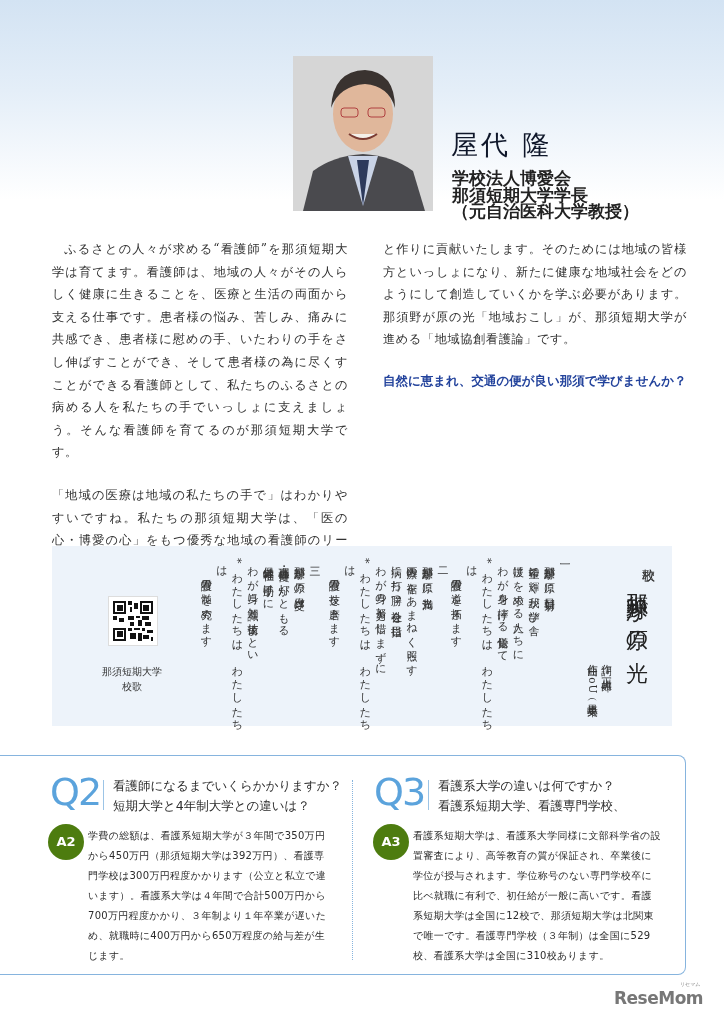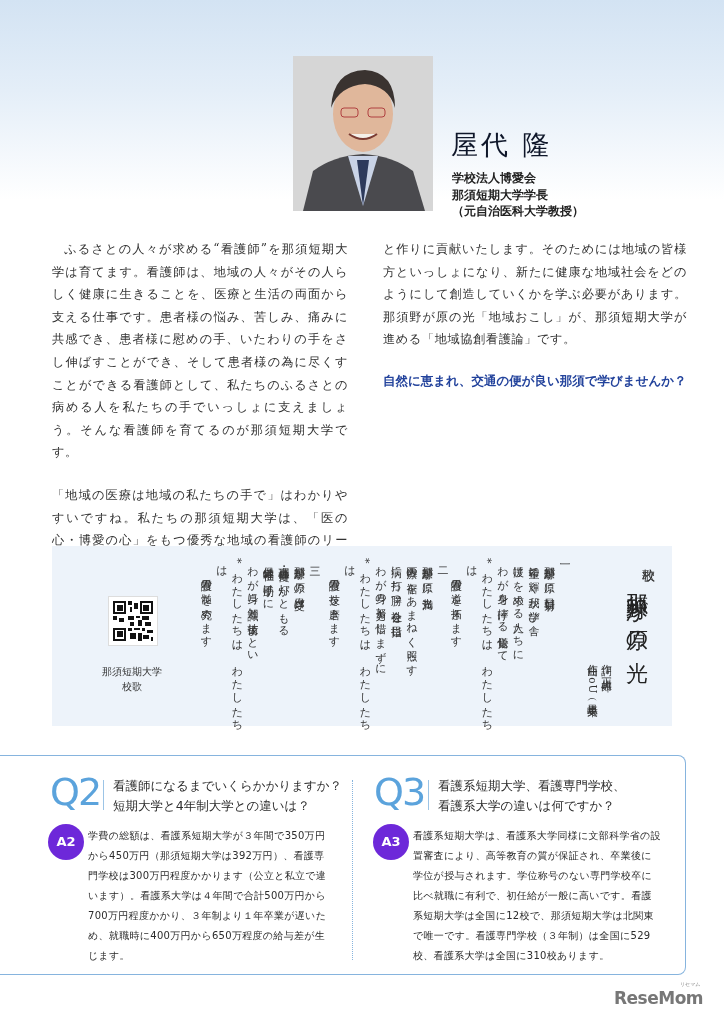--- a/index.html
+++ b/index.html
@@ -15,21 +15,21 @@
   .portrait {
     position: absolute; left: 293px; top: 56px; width: 140px; height: 155px;
     background: linear-gradient(to bottom, #d8d8d8, #cfcfcf);
     overflow: hidden;
   }
   .portrait svg { display: block; width: 100%; height: 100%; }
   .name {
     position: absolute; left: 451px; top: 127px; font-size: 27px; letter-spacing: 3px;
     font-family: "DejaVu Serif", "Liberation Serif", serif; color: #0f172a; font-weight: normal;
   }
-  .titles { position: absolute; left: 452px; top: 170px; font-family: "DejaVu Sans", "Liberation Sans", sans-serif; font-size: 12px; line-height: 16.5px; font-weight: bold; color: #222; }
+  .titles { position: absolute; left: 452px; top: 170px; font-family: "DejaVu Sans", "Liberation Sans", sans-serif; font-size: 17px; line-height: 16.5px; font-weight: bold; color: #222; }
 
   
   .col { position: absolute; font-size: 12.2px; line-height: 22.6px; letter-spacing: 0.6px; color: #333; }
   .col-left { left: 52px; top: 238px; width: 296px; }
   .col-right { left: 383px; top: 238px; width: 304px; }
   .heading { font-family: "DejaVu Sans", "Liberation Sans", sans-serif; font-weight: bold; color: #23439c; font-size: 12.5px; letter-spacing: 0; line-height: 20px; margin-bottom: 2px; }
   .para { text-align: justify; }
   .indent { text-indent: 1em; }
   .gap { height: 20px; }
 
@@ -53,21 +53,21 @@
 
   
   .qa-box {
     position: absolute; left: -4px; top: 755px; width: 690px; height: 220px;
     border: 1.5px solid #86b4de; border-left: none; border-radius: 0 8px 8px 0;
   }
   .qa-sep { position: absolute; left: 352px; top: 780px; height: 180px; border-left: 1.5px dotted #86b4de; }
   .q-num { position: absolute; font-family: "DejaVu Sans", "Liberation Sans", sans-serif; font-size: 38px; color: #5ba3dc; letter-spacing: -2px; font-weight: normal; }
   .q-bar { position: absolute; width: 1px; height: 30px; background: #9cc4e6; }
   .q-text { position: absolute; font-family: "DejaVu Sans", "Liberation Sans", sans-serif; font-size: 12.5px; line-height: 20px; color: #2b2b2b; }
-  .a-badge { position: absolute; width: 36px; height: 36px; border-radius: 50%; background: #6d28d9; color: #fff; font-family: "DejaVu Sans", "Liberation Sans", sans-serif; font-weight: bold; font-size: 13px; text-align: center; line-height: 36px; }
+  .a-badge { position: absolute; width: 36px; height: 36px; border-radius: 50%; background: #4d7c0f; color: #fff; font-family: "DejaVu Sans", "Liberation Sans", sans-serif; font-weight: bold; font-size: 13px; text-align: center; line-height: 36px; }
   .a-text { position: absolute; font-family: "DejaVu Sans", "Liberation Sans", sans-serif; font-size: 10px; line-height: 20px; color: #2b2b2b; letter-spacing: 0.3px; }
   .a-text .first { padding-left: 40px; display: block; }
 
   .logo { position: absolute; left: 614px; top: 988px; font-family: "DejaVu Sans", "Liberation Sans", sans-serif; font-weight: bold; font-size: 17px; color: #777; letter-spacing: -0.5px; }
   .logo-ruby { position: absolute; left: 680px; top: 981px; font-family: "DejaVu Sans", "Liberation Sans", sans-serif; font-size: 5px; color: #888; }
 </style>
 </head>
 <body>
 
 <div class="top-gradient"></div>
@@ -162,22 +162,22 @@
   <div>短期大学と4年制大学との違いは？</div>
 </div>
 <div class="a-badge" style="left:48px; top:824px;">A2</div>
 <div class="a-text" style="left:48px; top:826px; width:282px;">
   <span class="first">学費の総額は、看護系短期大学が３年間で350万円から450万円（那須短期大学は392万円）、看護専門学校は300万円程度かかります（公立と私立で違います）。看護系大学は４年間で合計500万円から700万円程度かかり、３年制より１年卒業が遅いため、就職時に400万円から650万程度の給与差が生じます。</span>
 </div>
 
 <div class="q-num" style="left:374px; top:770px;">Q3</div>
 <div class="q-bar" style="left:428px; top:780px;"></div>
 <div class="q-text" style="left:438px; top:776px;">
+  <div>看護系大学の違いは何ですか？</div>
   <div>看護系短期大学、看護専門学校、</div>
-  <div>看護系大学の違いは何ですか？</div>
 </div>
 <div class="a-badge" style="left:373px; top:824px;">A3</div>
 <div class="a-text" style="left:373px; top:826px; width:288px;">
   <span class="first">看護系短期大学は、看護系大学同様に文部科学省の設置審査により、高等教育の質が保証され、卒業後に学位が授与されます。学位称号のない専門学校卒に比べ就職に有利で、初任給が一般に高いです。看護系短期大学は全国に12校で、那須短期大学は北関東で唯一です。看護専門学校（３年制）は全国に529校、看護系大学は全国に310校あります。</span>
 </div>
 
 <div class="logo">ReseMom</div>
 <div class="logo-ruby">リセマム</div>
 
 </body></html>

